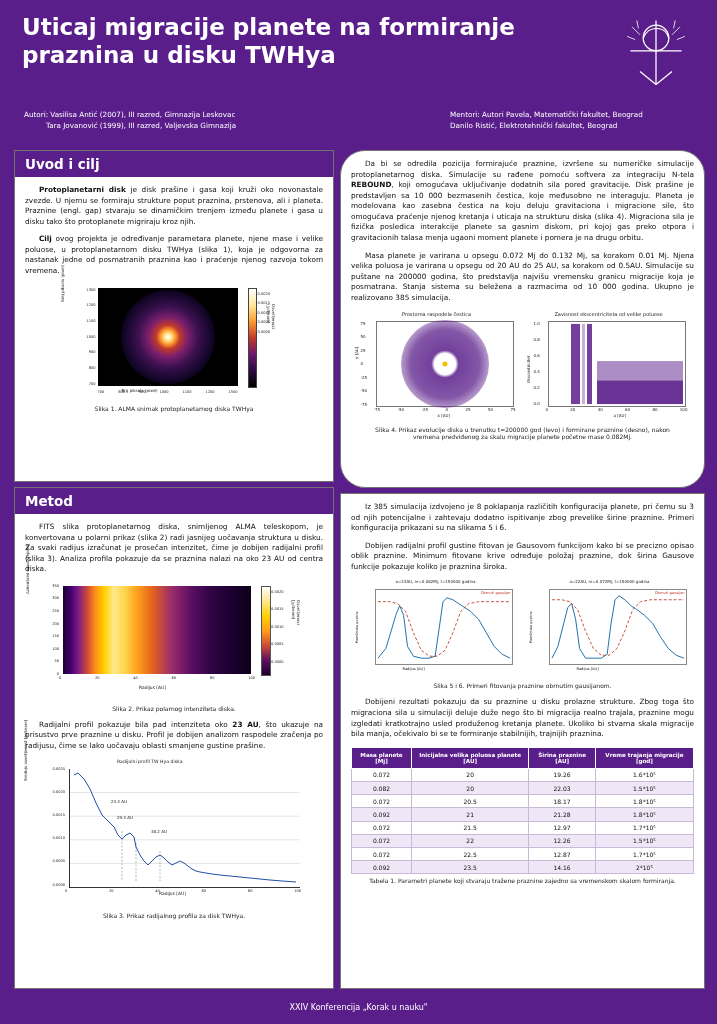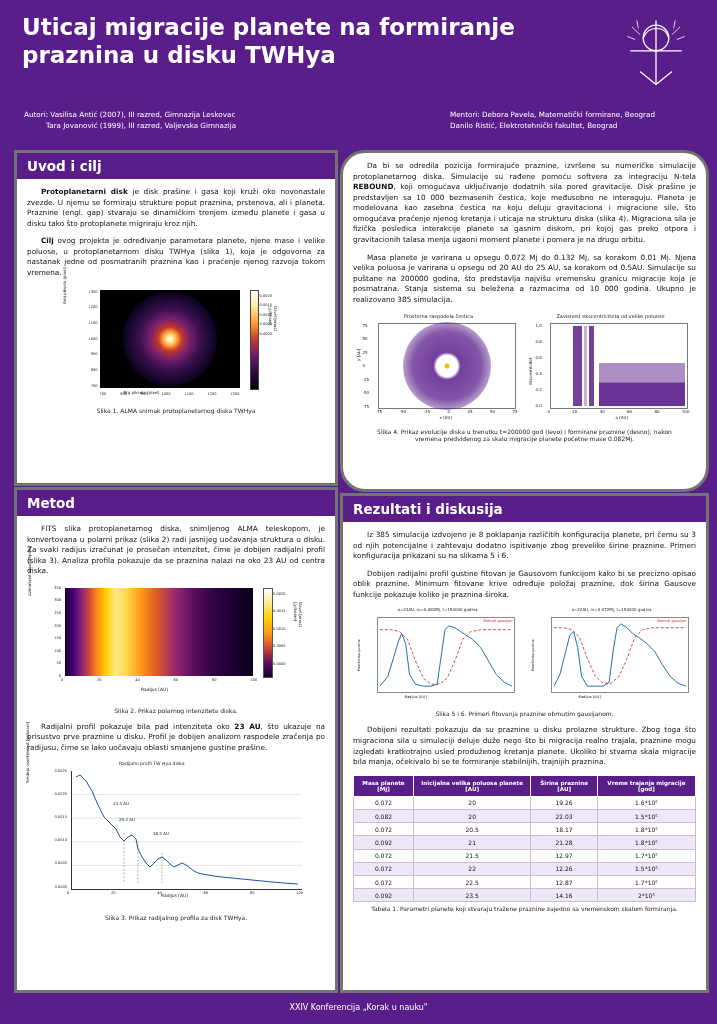--- a/index.html
+++ b/index.html
@@ -17,21 +17,21 @@
   .title{
     position:absolute;left:22px;top:14px;width:560px;
     font-size:23px;font-weight:bold;line-height:1.2;color:#ffffff;
     font-family:"DejaVu Sans", sans-serif;
   }
   .authors{position:absolute;left:24px;top:110px;font-size:7.2px;line-height:1.5;color:#fff;}
   .mentors{position:absolute;left:450px;top:110px;font-size:7.2px;line-height:1.5;color:#fff;}
   .logo{position:absolute;right:18px;top:14px;width:86px;height:80px;}
 
   
-  .panel{position:absolute;background:#ffffff;border:3px solid #737373;}
+  .panel{position:absolute;background:#ffffff;border:1px solid #737373;}
   .panel-title{
     background:#5a1e8b;color:#fff;font-size:13.5px;font-weight:bold;
     padding:5px 10px;font-family:"DejaVu Sans", sans-serif;
   }
   .panel-body{padding:8px 10px 8px 10px;}
   p.t{font-size:7.3px;line-height:1.45;text-align:justify;margin:0 0 7px 0;}
   p.t .ind{display:inline-block;width:14px;}
   .cap{font-size:6px;text-align:center;margin-top:3px;color:#222;}
 
   
@@ -109,21 +109,21 @@
 
 <div class="poster">
 
   <div class="header">
     <div class="title">Uticaj migracije planete na formiranje praznina u disku TWHya</div>
     <div class="authors">
       <div>Autori: Vasilisa Antić (2007), III razred, Gimnazija Leskovac</div>
       <div style="padding-left:22px">Tara Jovanović (1999), III razred, Valjevska Gimnazija</div>
     </div>
     <div class="mentors">
-      <div>Mentori: Debora Pavela, Matematički formirane, Beograd</div>
+      <div>Mentori: Autori Pavela, Matematički fakultet, Beograd</div>
       <div>Danilo Ristić, Elektrotehnički fakultet, Beograd</div>
     </div>
     <svg class="logo" viewBox="0 0 100 100">
       <g stroke="#ffffff" stroke-width="1.6" fill="none">
         <path d="M50 8 L50 88"></path>
         <path d="M18 46 L82 46"></path>
         <path d="M50 88 L30 72"></path>
         <path d="M50 88 L70 72"></path>
         <circle cx="50" cy="30" r="16"></circle>
         <path d="M34 30 C40 14, 62 14, 66 30"></path>
@@ -338,21 +338,20 @@
               <span>80</span>
               <span>100</span>
           </div>
         </div>
       </div>
       <div class="cap" style="padding:0 14px;">Slika 4. Prikaz evolucije diska u trenutku t=200000 god (levo) i formirane praznine (desno), nakon vremena predviđenog za skalu migracije planete početne mase 0.082Mj.</div>
     </div>
   </div>
 
   <div class="panel" id="panel-rez">
-    <div class="panel-title">Rezultati i diskusija</div>
     <div class="panel-body">
       <p class="t"><span class="ind"></span><span>Iz 385 simulacija izdvojeno je 8 poklapanja različitih konfiguracija planete, pri čemu su 3 od njih potencijalne i zahtevaju dodatno ispitivanje zbog prevelike širine praznine. Primeri konfiguracija prikazani su na slikama 5 i 6.</span></p>
       <p class="t"><span class="ind"></span><span>Dobijen radijalni profil gustine fitovan je Gausovom funkcijom kako bi se precizno opisao oblik praznine. Minimum fitovane krive određuje položaj praznine, dok širina Gausove funkcije pokazuje koliko je praznina široka.</span></p>
 
       <div class="resrow">
         <div class="resfig">
           <div class="ttl">a=23AU, m=0.082Mj, t=150000 godina</div>
           <div class="box">
             <svg viewBox="0 0 138 76" width="100%" height="100%" preserveAspectRatio="none">
               <polyline fill="none" stroke="#1f6fa8" stroke-width="1" points="2,70 10,60 16,40 20,26 24,16 28,26 32,58 38,68 46,70 54,70 60,68 64,40 68,12 72,8 78,10 84,14 90,18 96,22 104,30 112,44 120,58 128,66 136,70"></polyline>

